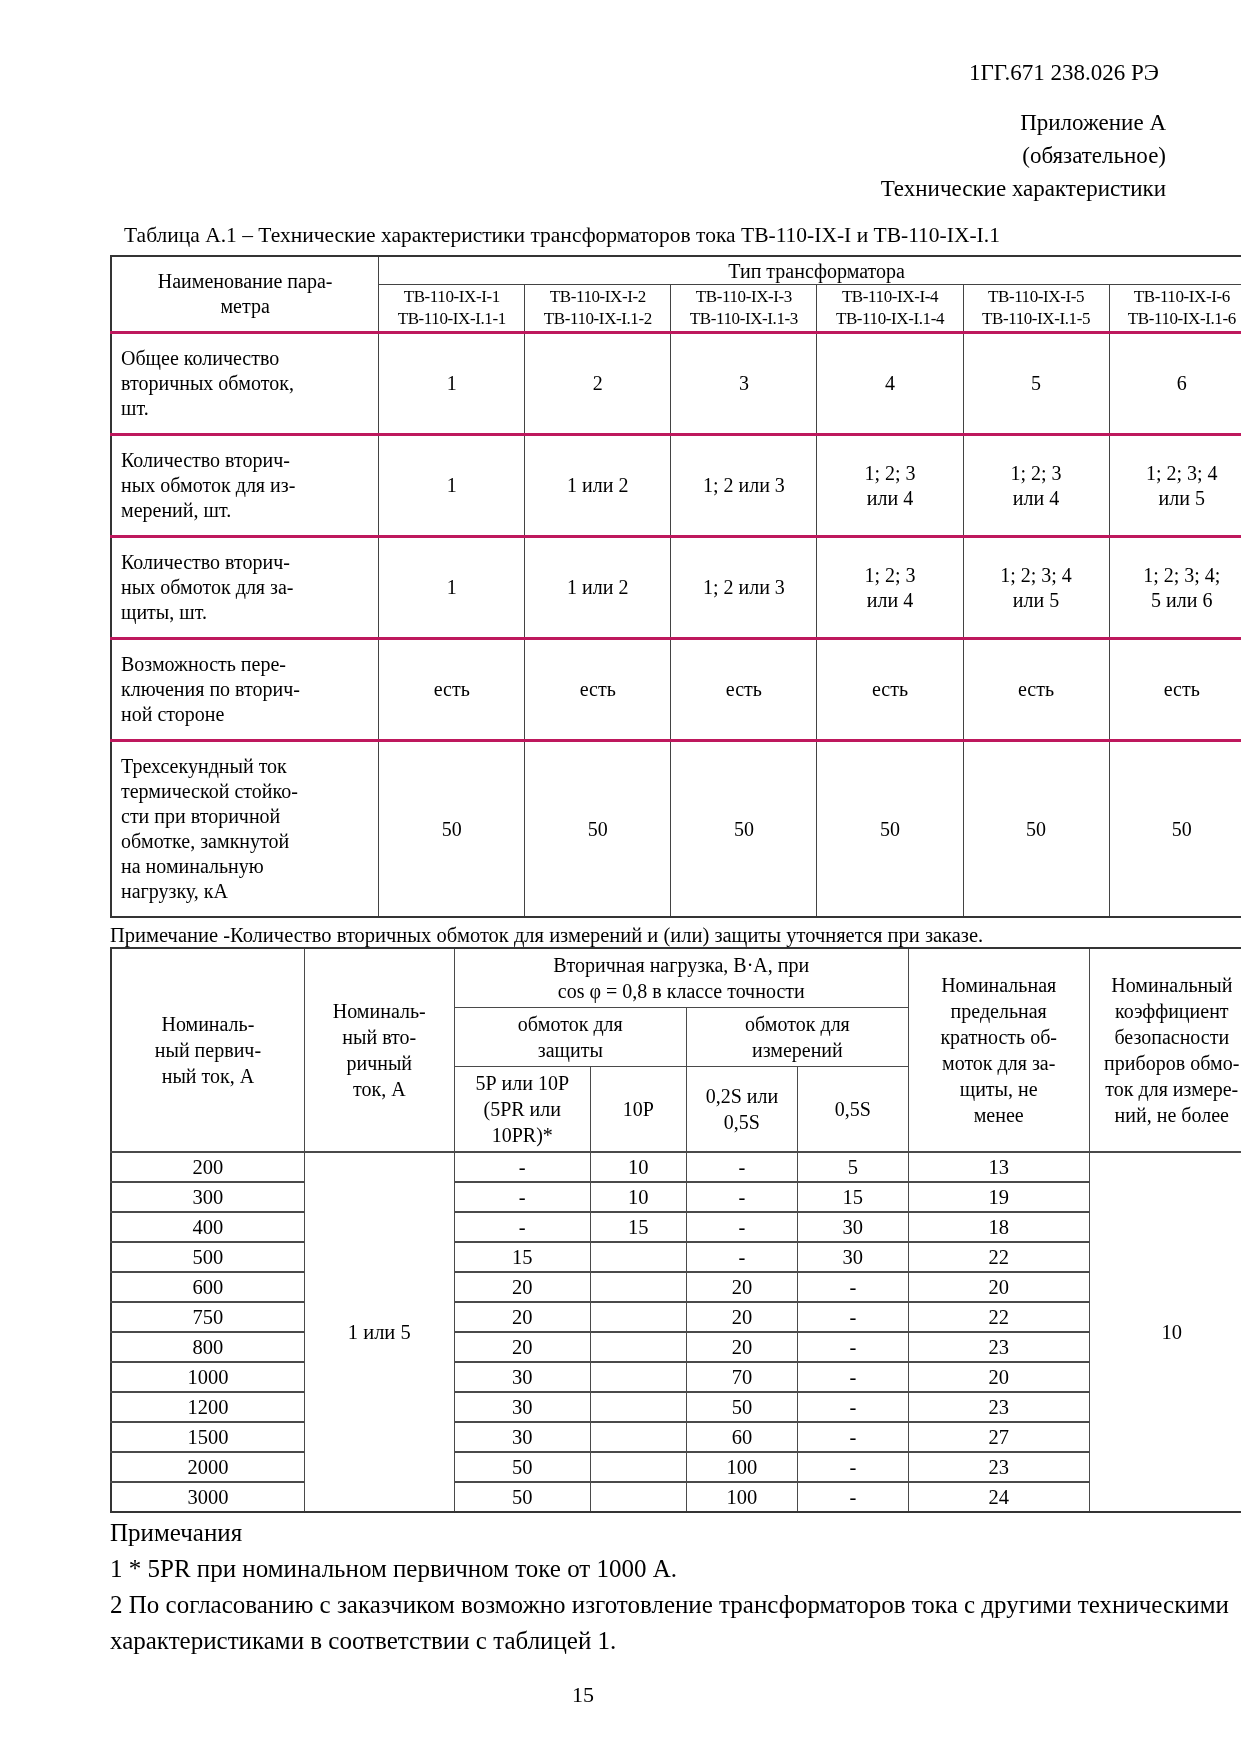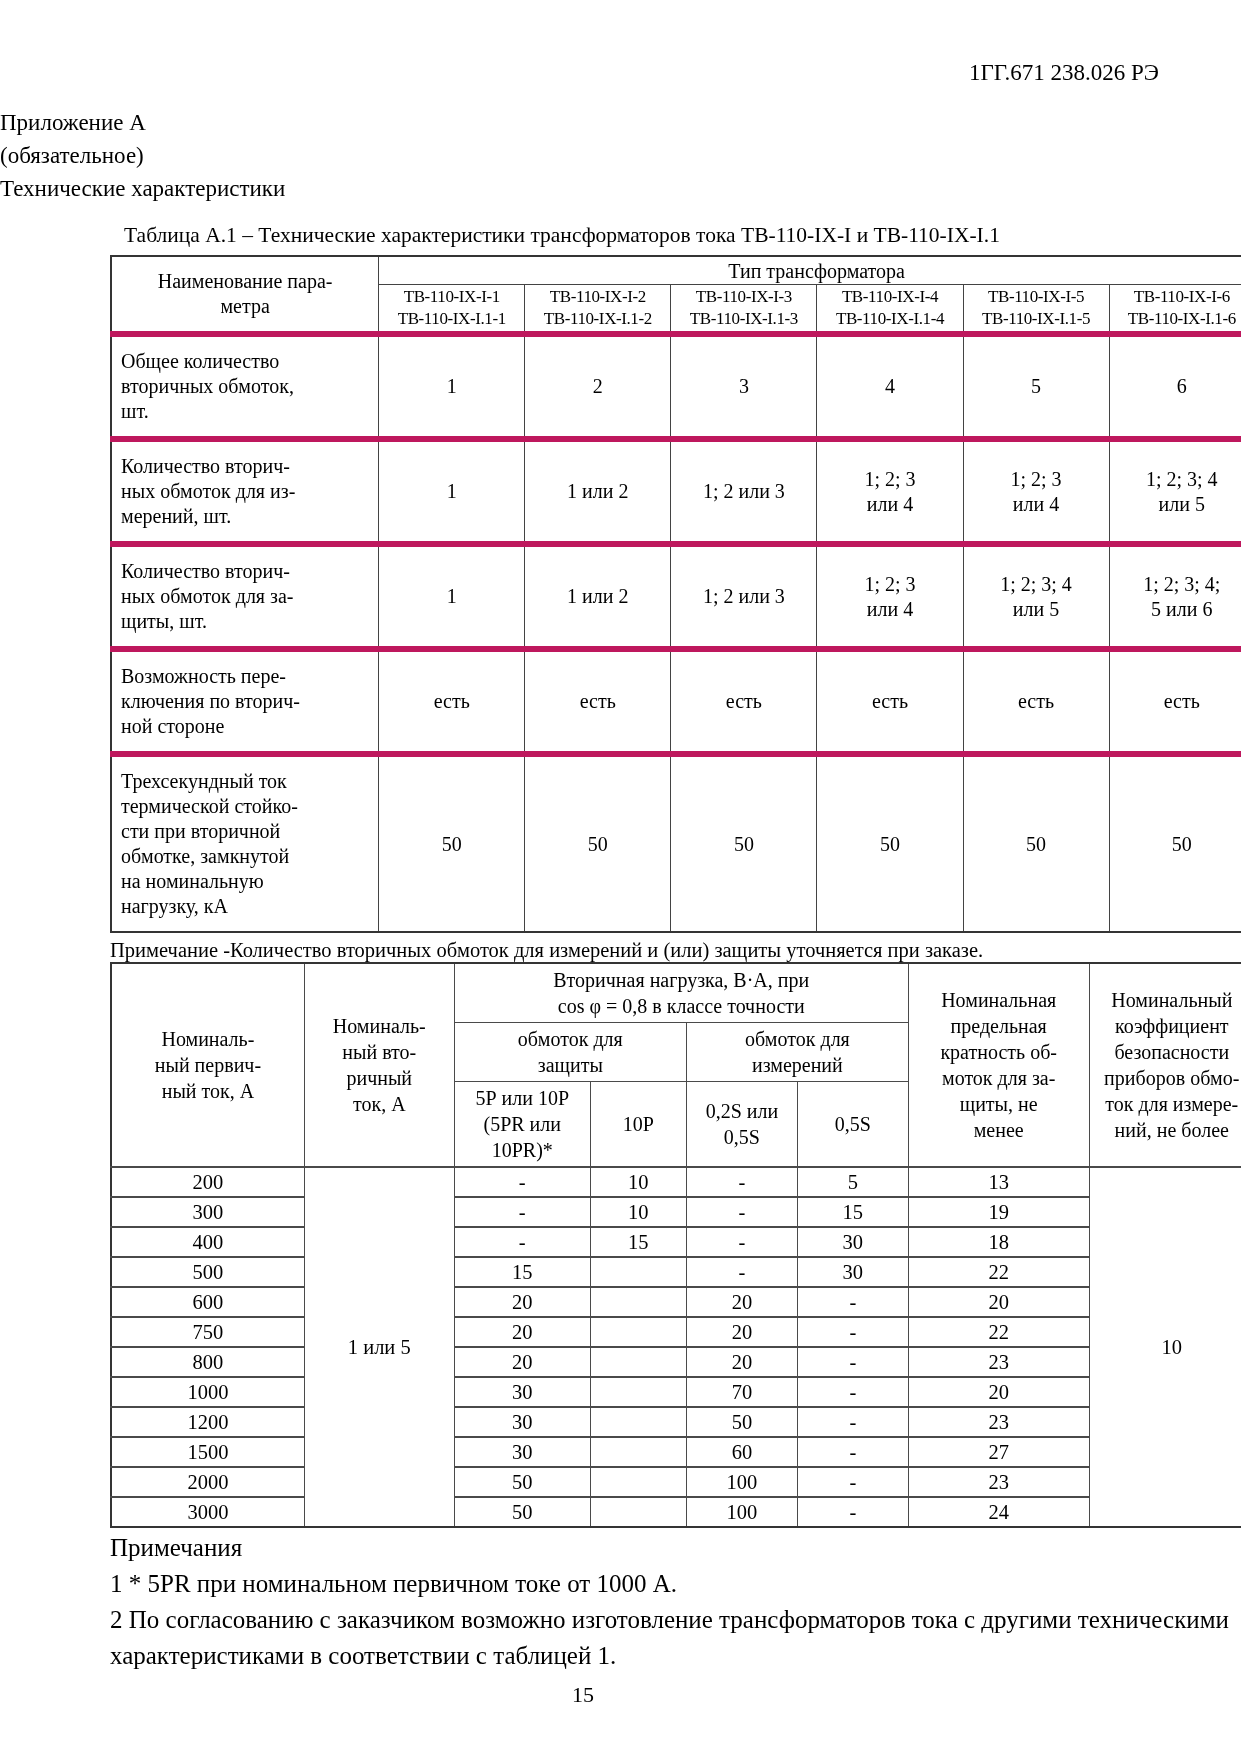--- a/index.html
+++ b/index.html
@@ -2,34 +2,34 @@
 <html><head>
 <meta charset="utf-8">
 <style>
   html,body{margin:0;padding:0;background:#fff;}
   .page{
     width:1241px;height:1755px;position:relative;background:#fff;
     font-family:"Liberation Serif","DejaVu Serif",serif;color:#000;
     overflow:hidden;
   }
   .doc-number{position:absolute;top:60px;right:82px;font-size:23px;}
-  .headings{position:absolute;top:106px;left:0;width:1166px;text-align:left;
+  .headings{position:absolute;top:106px;left:0;width:1166px;text-align:right;
     font-size:23px;line-height:33px;}
   .content{position:absolute;left:110px;top:223px;width:1146px;}
   .caption{font-size:21.5px;padding-left:14px;margin-bottom:7px;white-space:nowrap;}
   .caption.c2{margin-top:32px;}
 
   table{border-collapse:collapse;width:100%;table-layout:fixed;}
   th,td{white-space:pre-line;vertical-align:middle;text-align:center;
     font-weight:normal;color:#000;}
 
   
   .ta1{border:2px solid #343434;}
   .ta1 th,.ta1 td{border:1px solid #434343;font-size:20px;line-height:25px;padding:12px 4px;}
-  .ta1 tbody td{border-top:6px solid #be185d;}
+  .ta1 tbody td{border-top:3px solid #be185d;}
   .ta1 .type-group{padding:1px 2px;line-height:24px;}
   .ta1 .model{font-size:17px;letter-spacing:-0.4px;line-height:22px;padding:0 1px;}
   .ta1 .param{text-align:left;padding-left:9px;}
   .note1{font-size:20.5px;margin-top:6px;}
 
   
   .ta2{border:2px solid #343434;}
   .ta2 th,.ta2 td{border:1px solid #4a4a4a;font-size:20px;line-height:26px;padding:2px 2px;}
   .ta2 thead th{padding:3px 2px;}
   .ta2 tbody td{border-top:2px solid #4a4a4a;height:26px;line-height:26px;padding:1px 2px;font-size:20.5px;}

